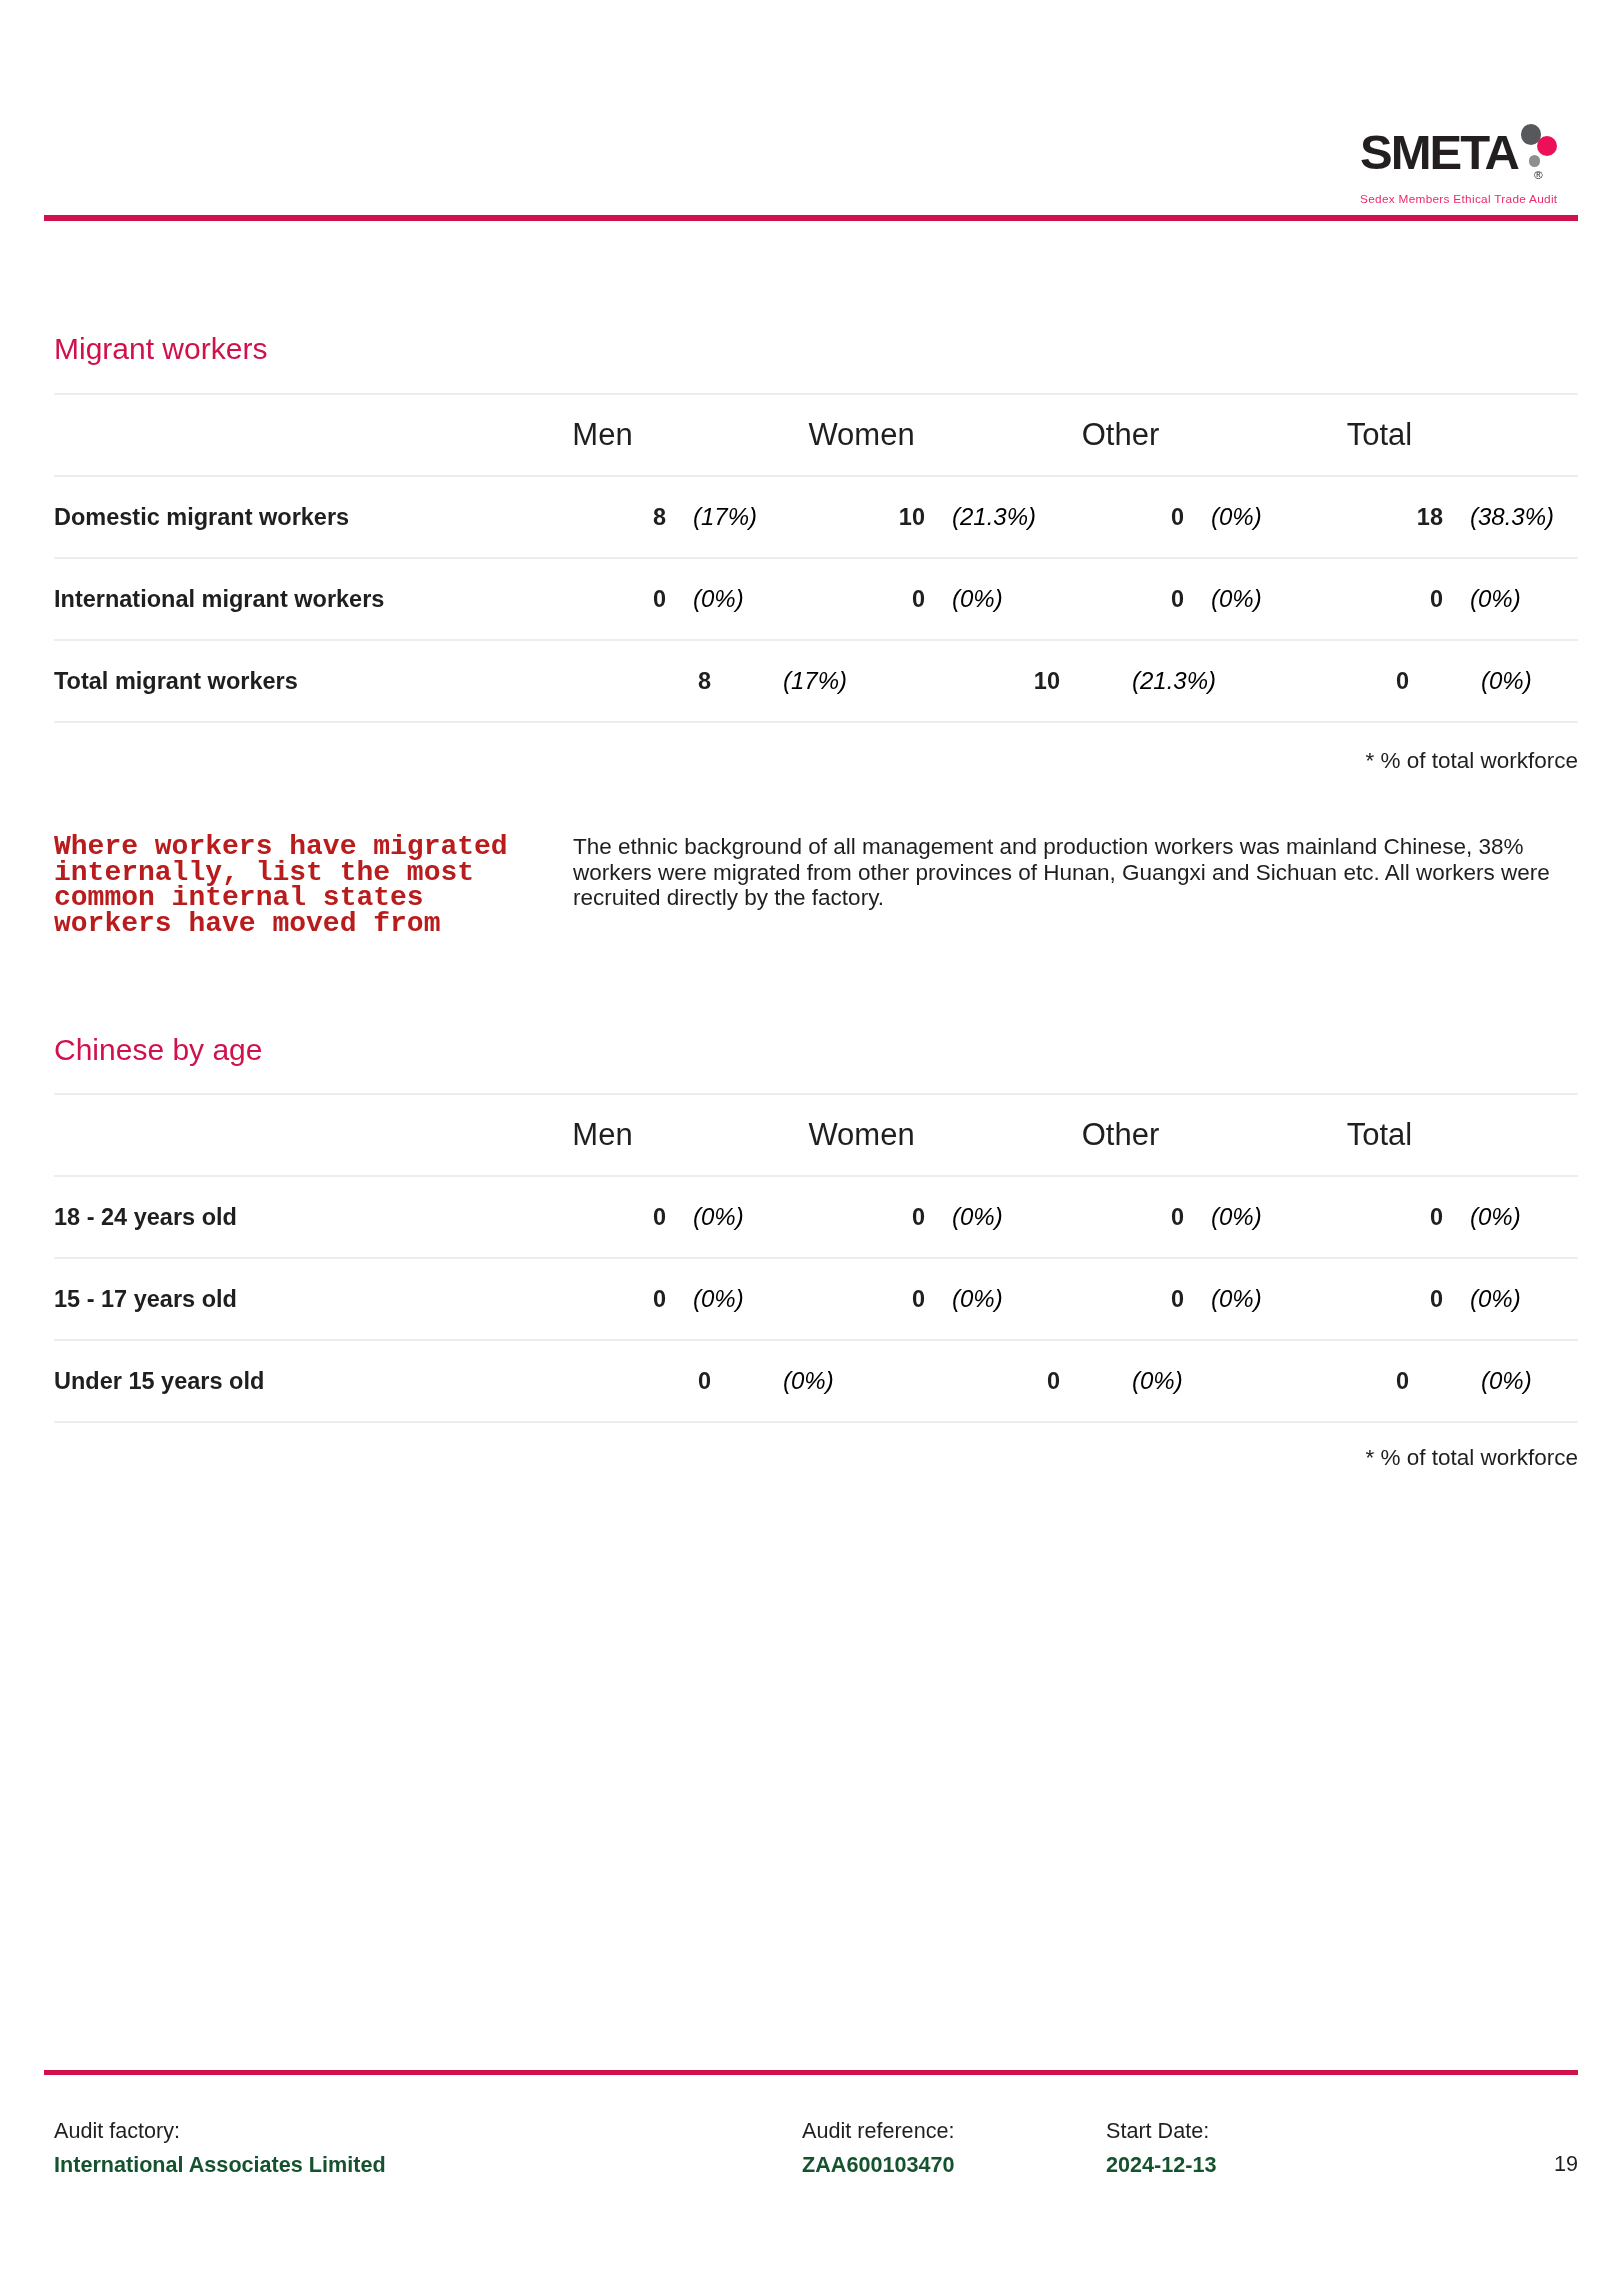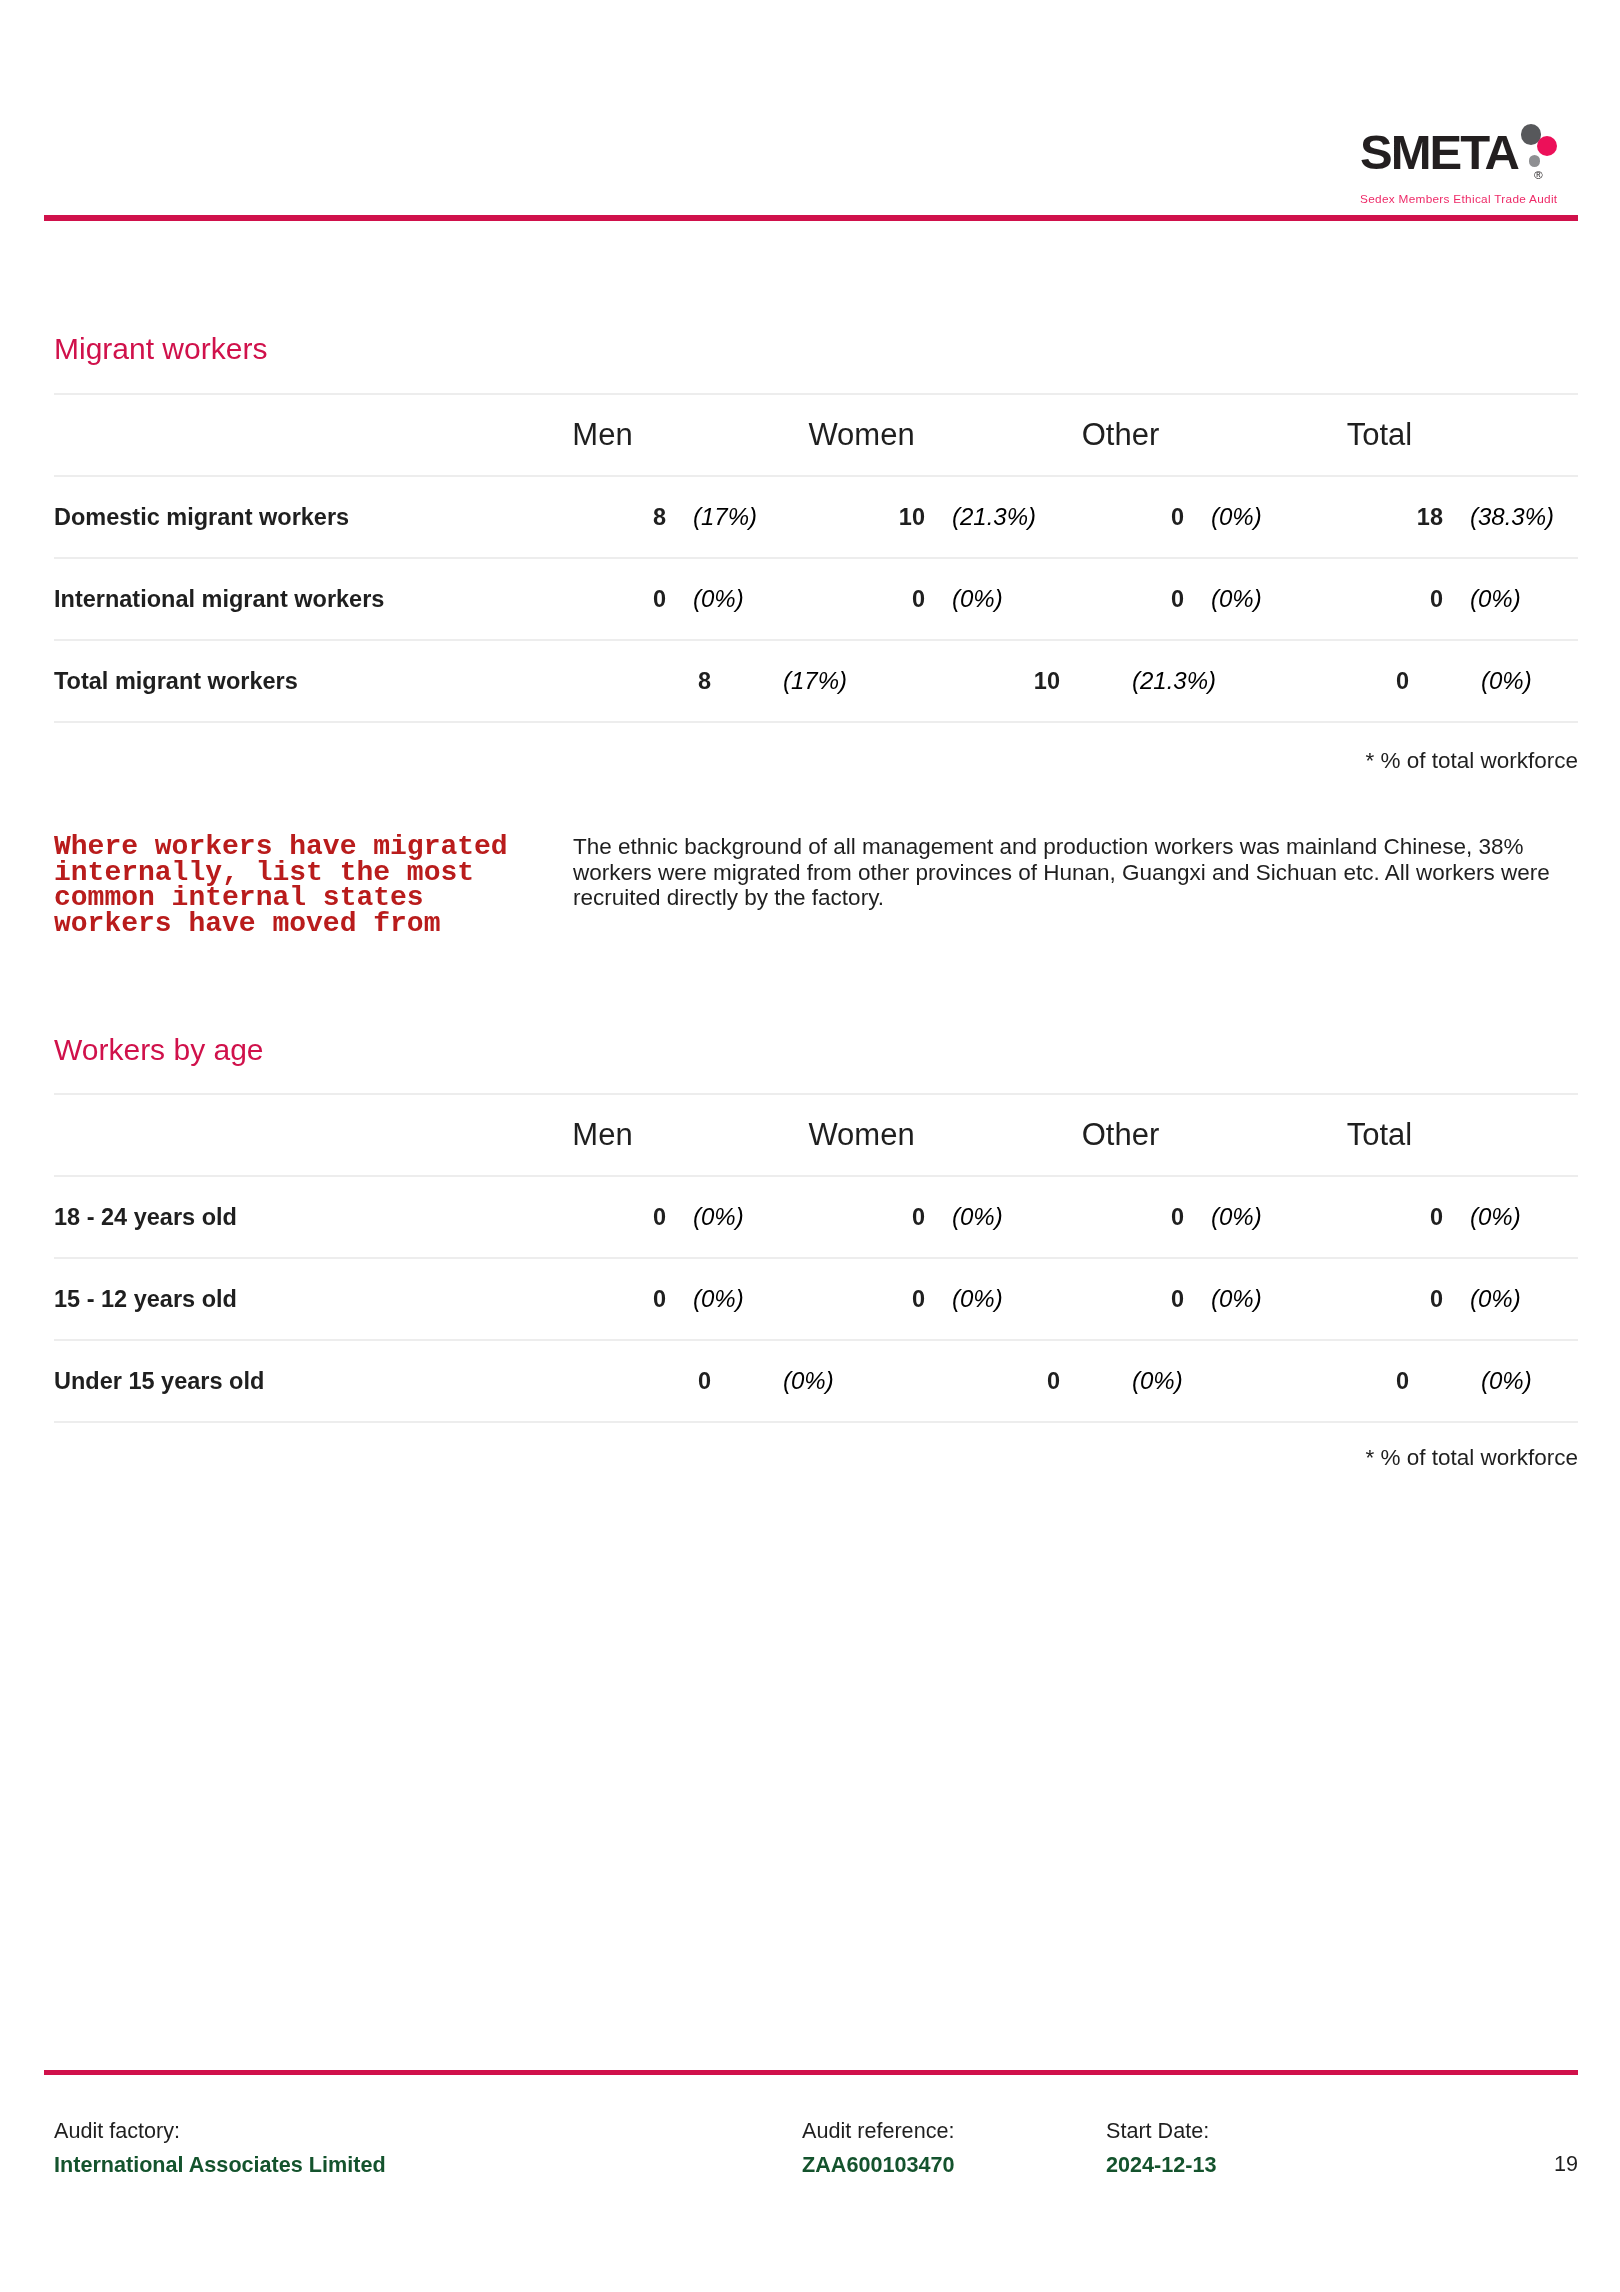--- a/index.html
+++ b/index.html
@@ -130,21 +130,21 @@
       <div class="td-num">18</div>
       <div class="td-pct">(38.3%)</div>
     </div>
   </div>
 
   <div class="footnote footnote-1">* % of total workforce</div>
 
   <div class="qa-question">Where workers have migrated internally, list the most common internal states workers have moved from</div>
   <div class="qa-answer">The ethnic background of all management and production workers was mainland Chinese, 38% workers were migrated from other provinces of Hunan, Guangxi and Sichuan etc. All workers were recruited directly by the factory.</div>
 
-  <div class="sec-title sec-title-age">Workers by age</div>
+  <div class="sec-title sec-title-age">Chinese by age</div>
 
   <div class="tbl tbl-age">
     <div class="tr">
       <div class="td-label"></div>
       <div class="th">Men</div>
         <div class="td-pct"></div>
       <div class="th">Women</div>
         <div class="td-pct"></div>
       <div class="th">Other</div>
         <div class="td-pct"></div>
@@ -156,21 +156,21 @@
       <div class="td-num">0</div>
       <div class="td-pct">(0%)</div>
       <div class="td-num">0</div>
       <div class="td-pct">(0%)</div>
       <div class="td-num">0</div>
       <div class="td-pct">(0%)</div>
       <div class="td-num">0</div>
       <div class="td-pct">(0%)</div>
     </div>
     <div class="tr">
-      <div class="td-label">15 - 12 years old</div>
+      <div class="td-label">15 - 17 years old</div>
       <div class="td-num">0</div>
       <div class="td-pct">(0%)</div>
       <div class="td-num">0</div>
       <div class="td-pct">(0%)</div>
       <div class="td-num">0</div>
       <div class="td-pct">(0%)</div>
       <div class="td-num">0</div>
       <div class="td-pct">(0%)</div>
     </div>
     <div class="tr">

